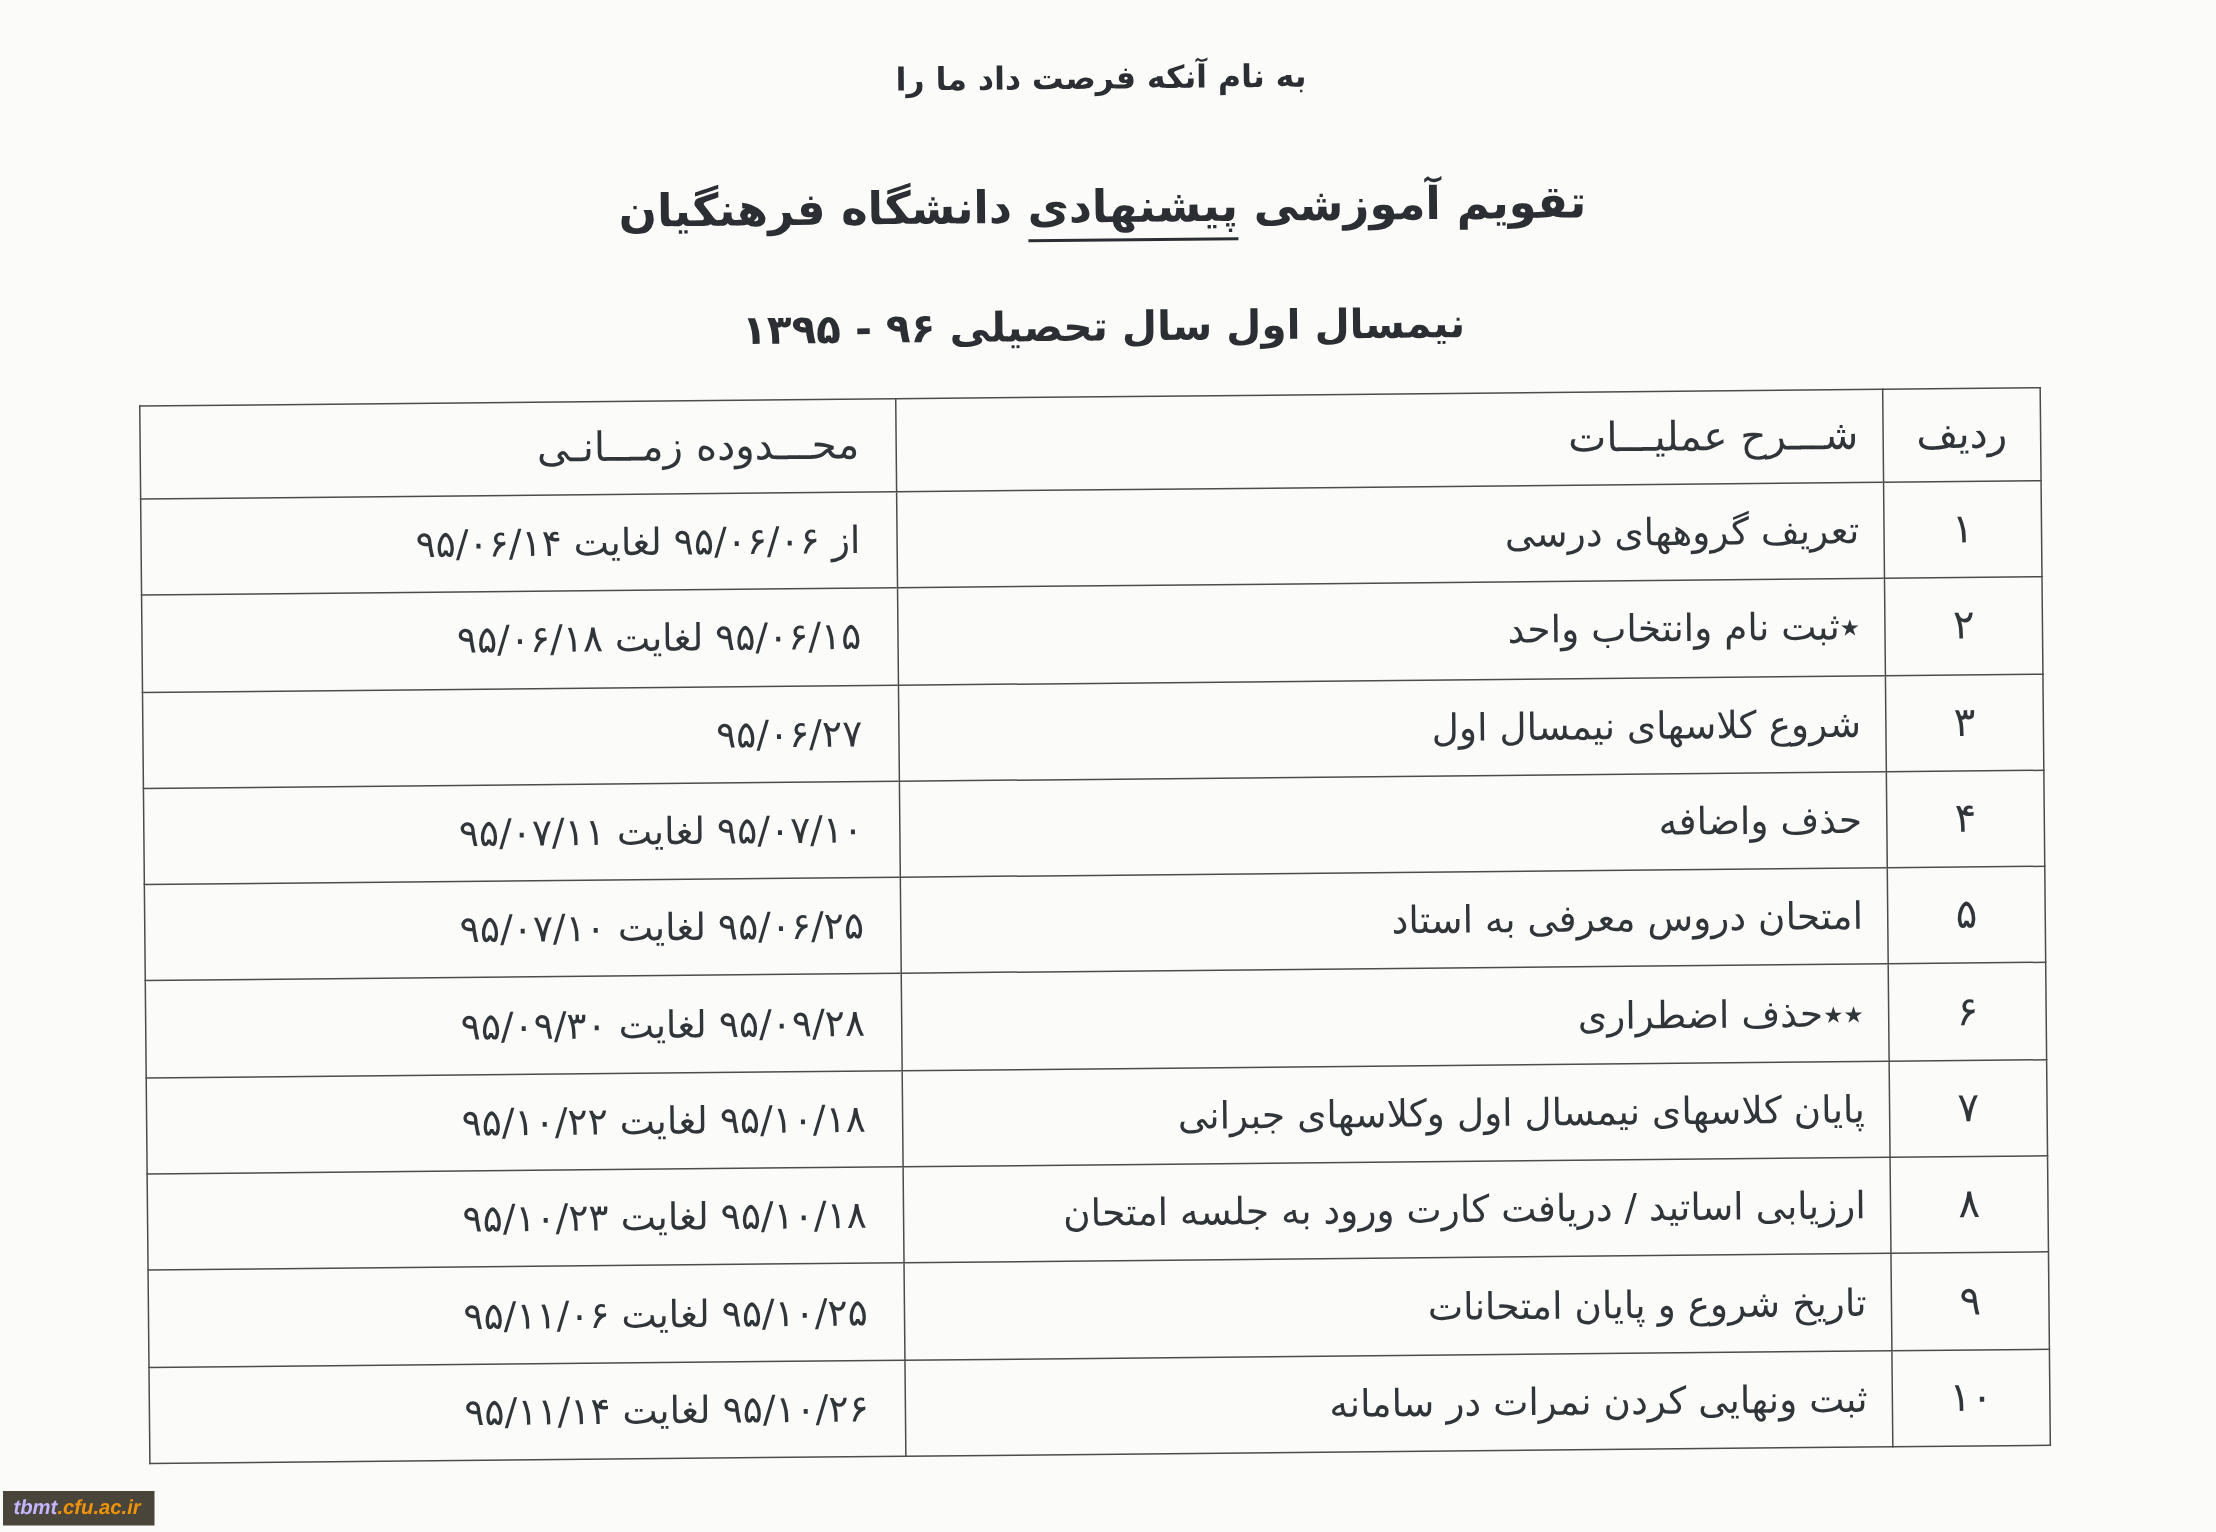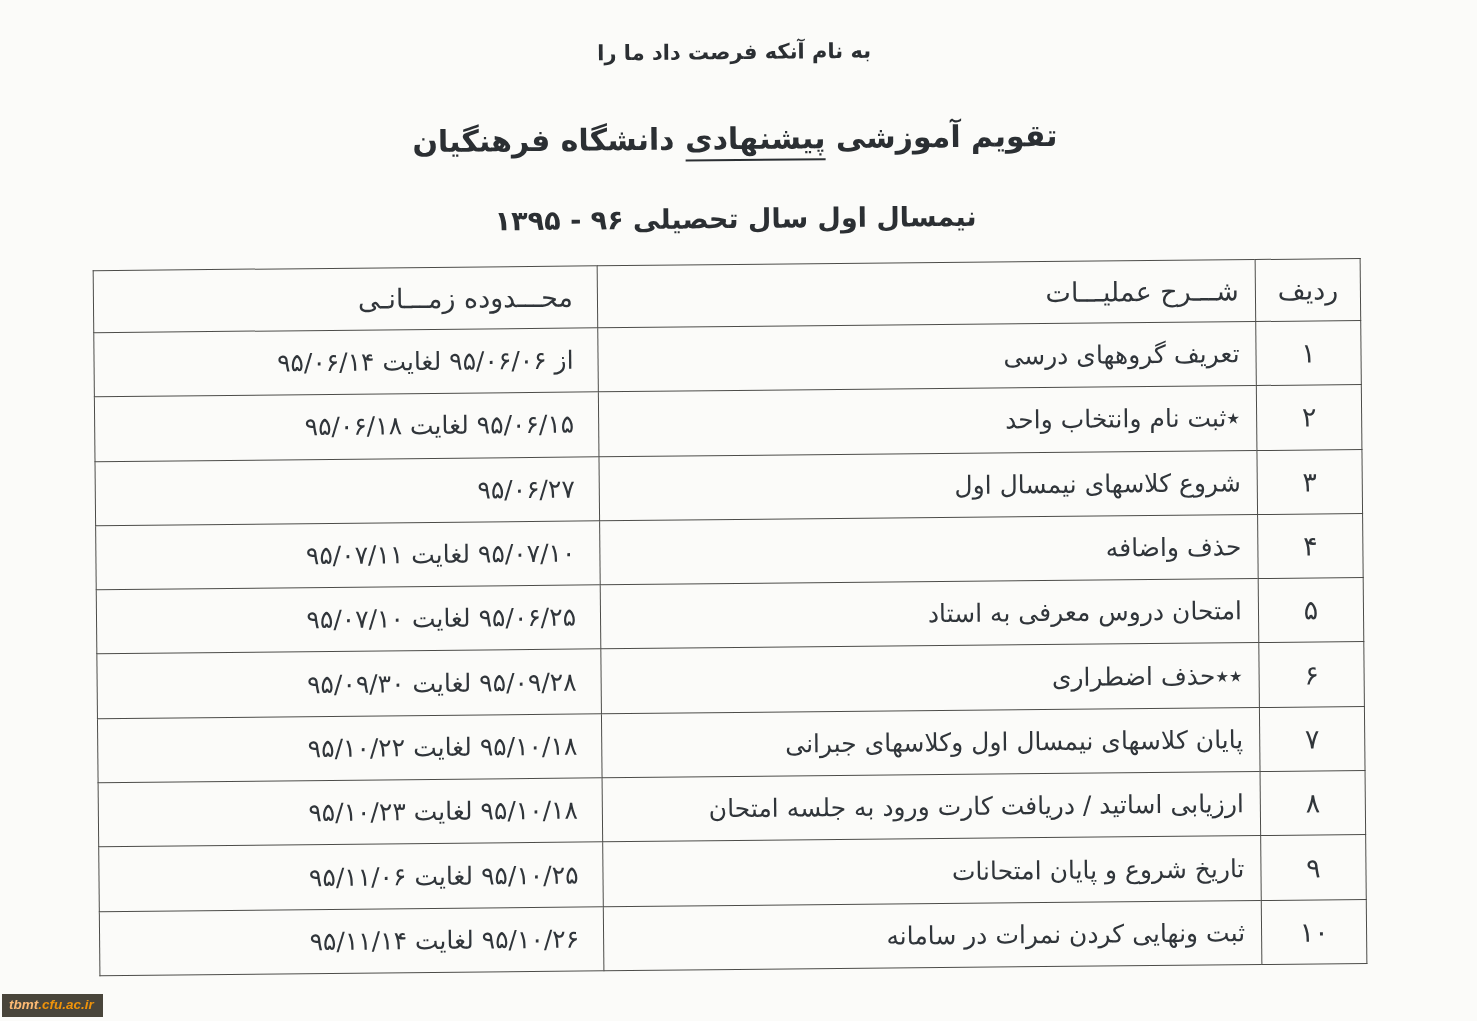--- a/index.html
+++ b/index.html
@@ -175,13 +175,13 @@
       <tr>
         <td class="no">۱۰</td>
         <td class="desc">ثبت ونهایی کردن نمرات در سامانه</td>
         <td class="time">۹۵/۱۰/۲۶ لغایت ۹۵/۱۱/۱۴</td>
       </tr>
     </tbody>
   </table>
 
 </div>
 
-<div class="watermark" style="background: rgb(73, 69, 59);"><span style="color: #fdba74;">tbmt</span><span style="color: rgb(239, 147, 10); text-align: center;">.cfu.ac.ir</span></div>
+<div class="watermark" style="background: rgb(73, 69, 59);"><span style="color: #c4b5fd;">tbmt</span><span style="color: rgb(239, 147, 10); text-align: center;">.cfu.ac.ir</span></div>
 
 </body></html>

